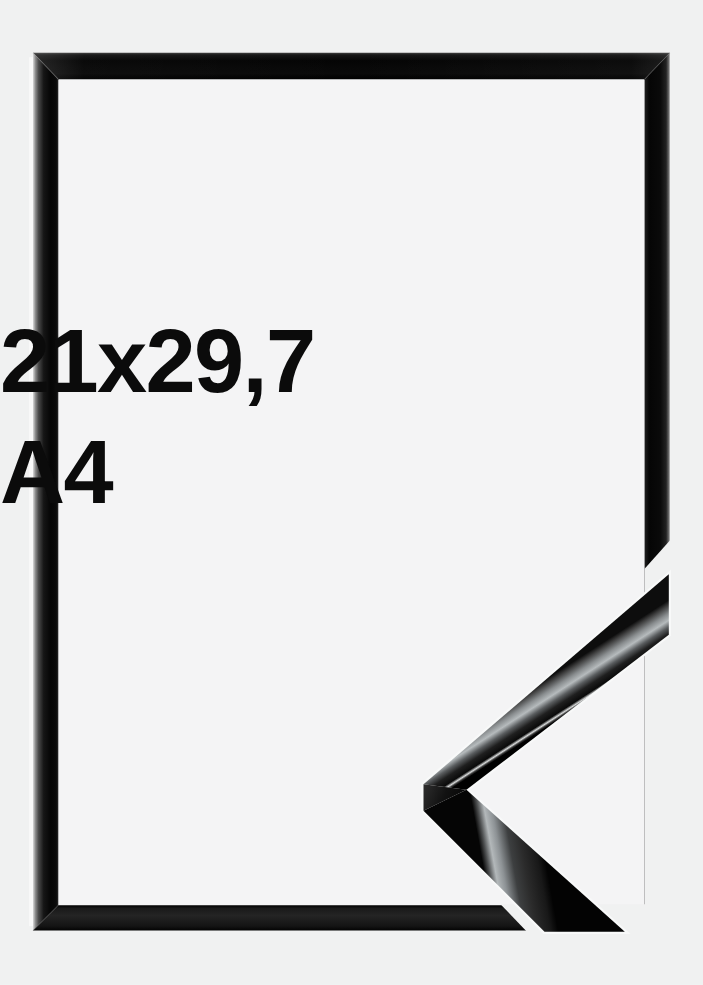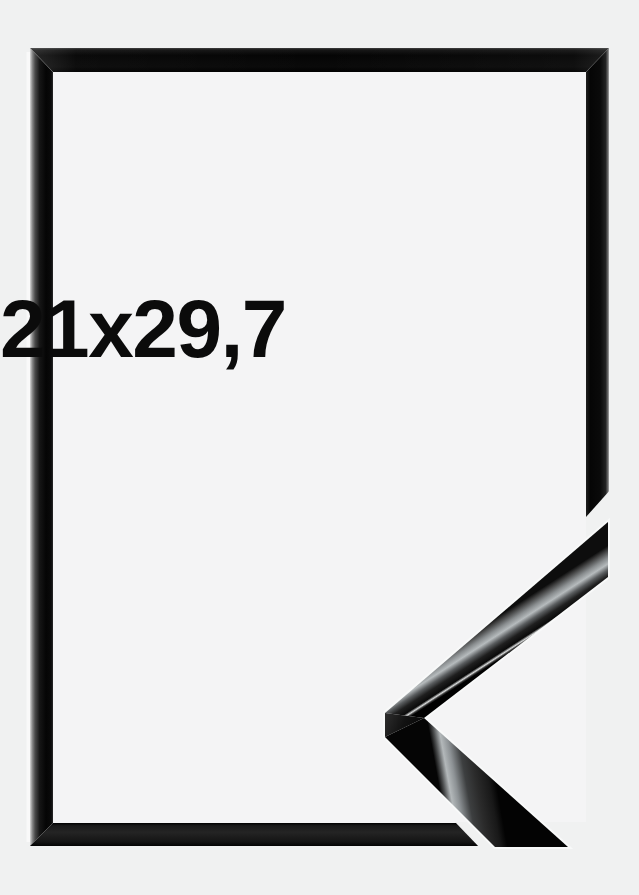--- a/index.html
+++ b/index.html
@@ -130,15 +130,16 @@
     <g>
       <path d="M608,522 L608,577 L424,718 L568,847 L495,847 L385,737 L385,713 Z" fill="none" stroke="#f8f9f9" stroke-width="4" stroke-linejoin="miter"></path>
       <polygon points="608,522 608,577 424,718 385,713" fill="url(#gArmUp)"></polygon>
       <polygon points="385,713 424,718 385,737" fill="url(#gApex)"></polygon>
       <polygon points="385,737 424,718 568,847 495,847" fill="url(#gArmLow)"></polygon>
     </g>
   </svg>
 
   <div class="size-label">
     <div>21x29,7</div>
+    <div>A4</div>
   </div>
 
 </div>
 
 </body></html>

